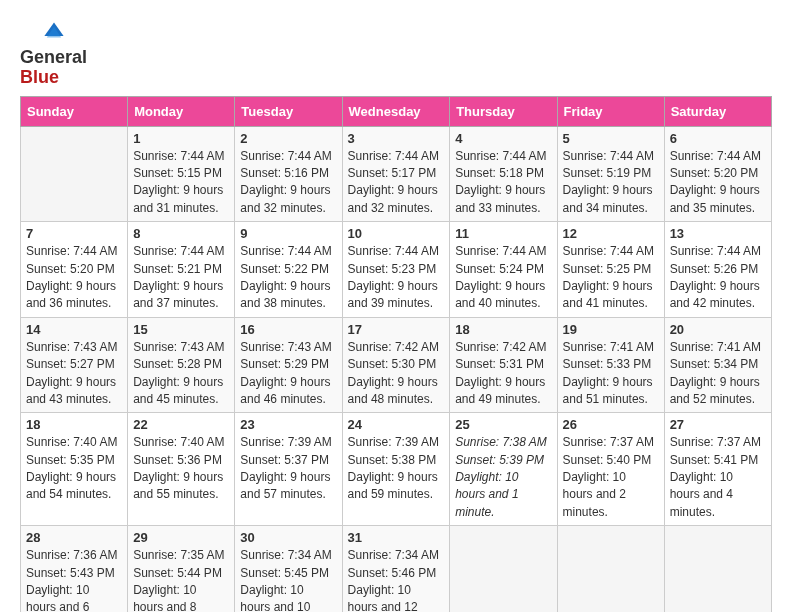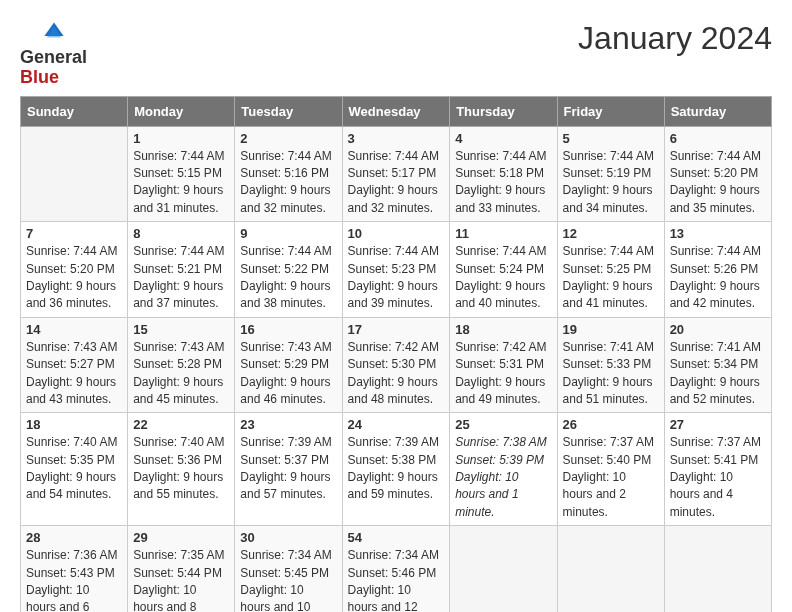--- a/index.html
+++ b/index.html
@@ -44,21 +44,21 @@
     .subtitle {
       font-size: 15px;
       color: #333;
     }
     table {
       width: 100%;
       border-collapse: collapse;
       margin-top: 8px;
     }
     thead tr th {
-      background-color: #737373;
+      background-color: #ec4899;
       color: #fff;
       padding: 7px 6px;
       font-size: 13px;
       font-weight: bold;
       text-align: left;
       border: 1px solid #aaa;
     }
     tbody tr td {
       border: 1px solid #ccc;
       vertical-align: top;
@@ -95,21 +95,20 @@
     <svg class="logo-icon" viewBox="0 0 30 30">
       <polygon points="15,3 27,20 3,20" fill="#1a6fc4"></polygon>
       <polygon points="15,8 24,22 6,22" fill="#2288dd" opacity="0.5"></polygon>
     </svg>
     <div class="logo-text">
       <span class="logo-general">General</span><br>
       <span class="logo-blue">Blue</span>
     </div>
   </div>
   <div class="title-block">
-    <div class="month-title">January 2024</div>
   </div>
 </div>
 
 <table>
   <thead>
     <tr id="header-row">
         <th>Sunday</th>
         <th>Monday</th>
         <th>Tuesday</th>
         <th>Wednesday</th>
@@ -303,21 +302,21 @@
 Sunset: 5:44 PM
 Daylight: 10 hours and 8 minutes.</div>
         </td>
         <td>
           <span class="day-num">30</span>
           <div class="cell-content" style="white-space: pre-line;">Sunrise: 7:34 AM
 Sunset: 5:45 PM
 Daylight: 10 hours and 10 minutes.</div>
         </td>
         <td>
-          <span class="day-num">54</span>
+          <span class="day-num">31</span>
           <div class="cell-content" style="white-space: pre-line;">Sunrise: 7:34 AM
 Sunset: 5:46 PM
 Daylight: 10 hours and 12 minutes.</div>
         </td>
         <td class="empty-cell"></td>
         <td class="empty-cell"></td>
         <td class="empty-cell"></td>
       </tr>
     </tbody>
 </table>

